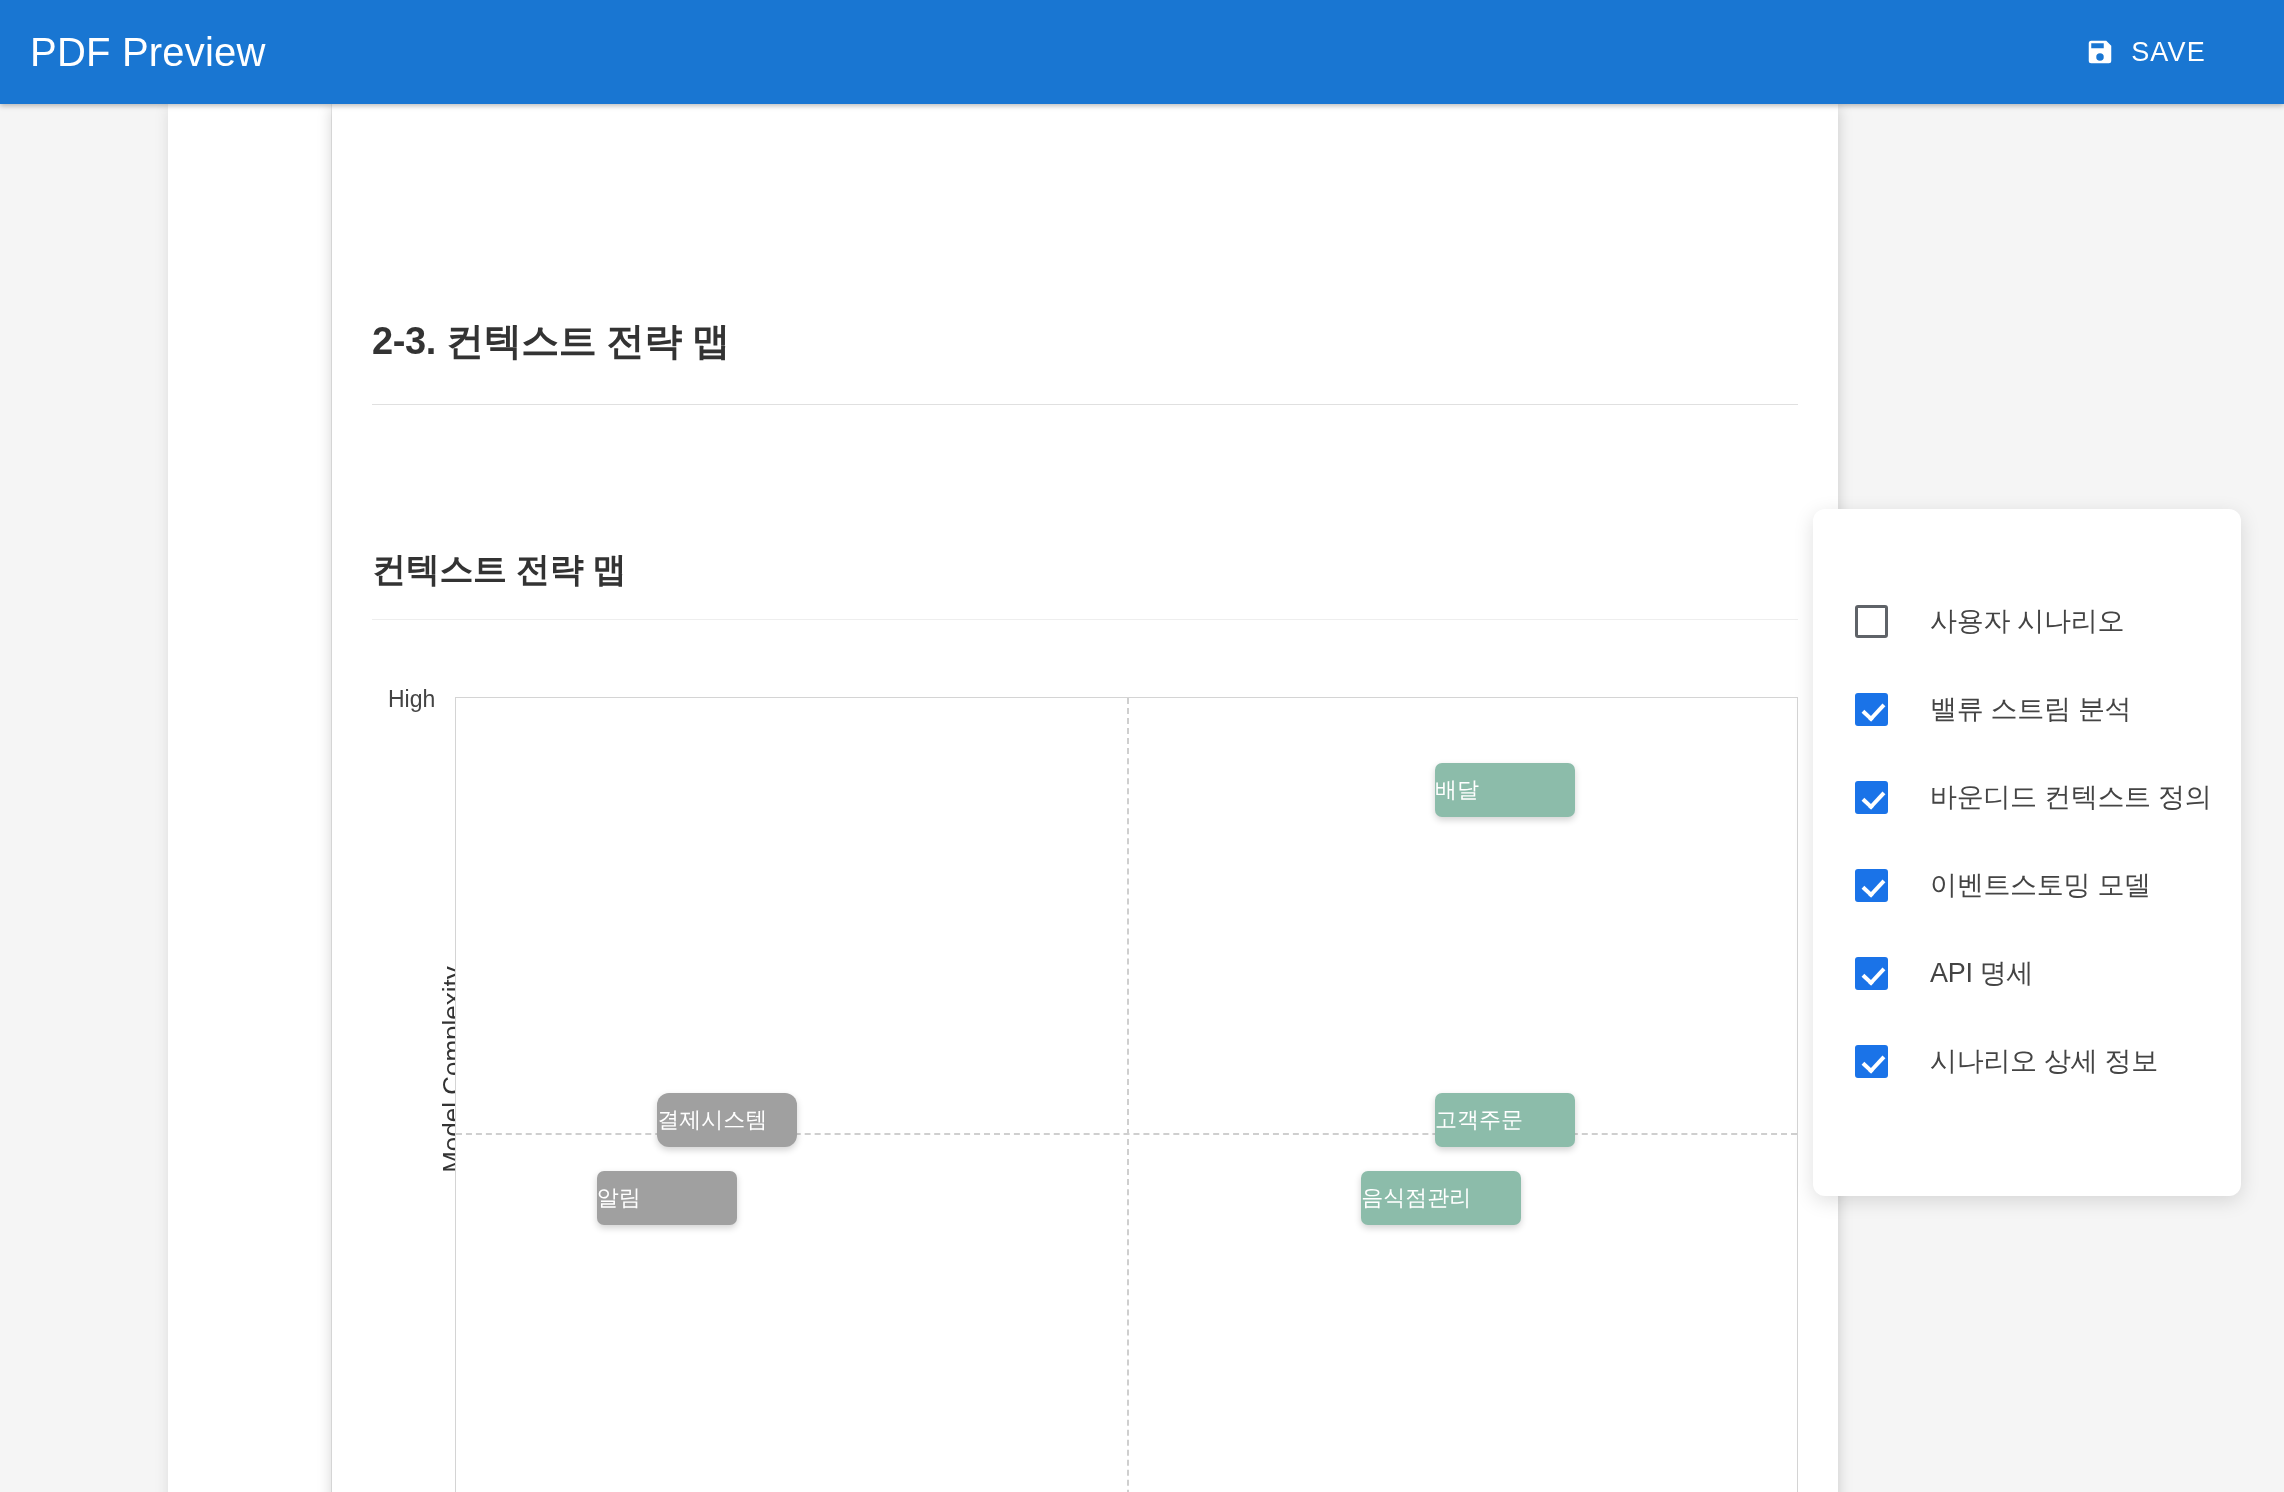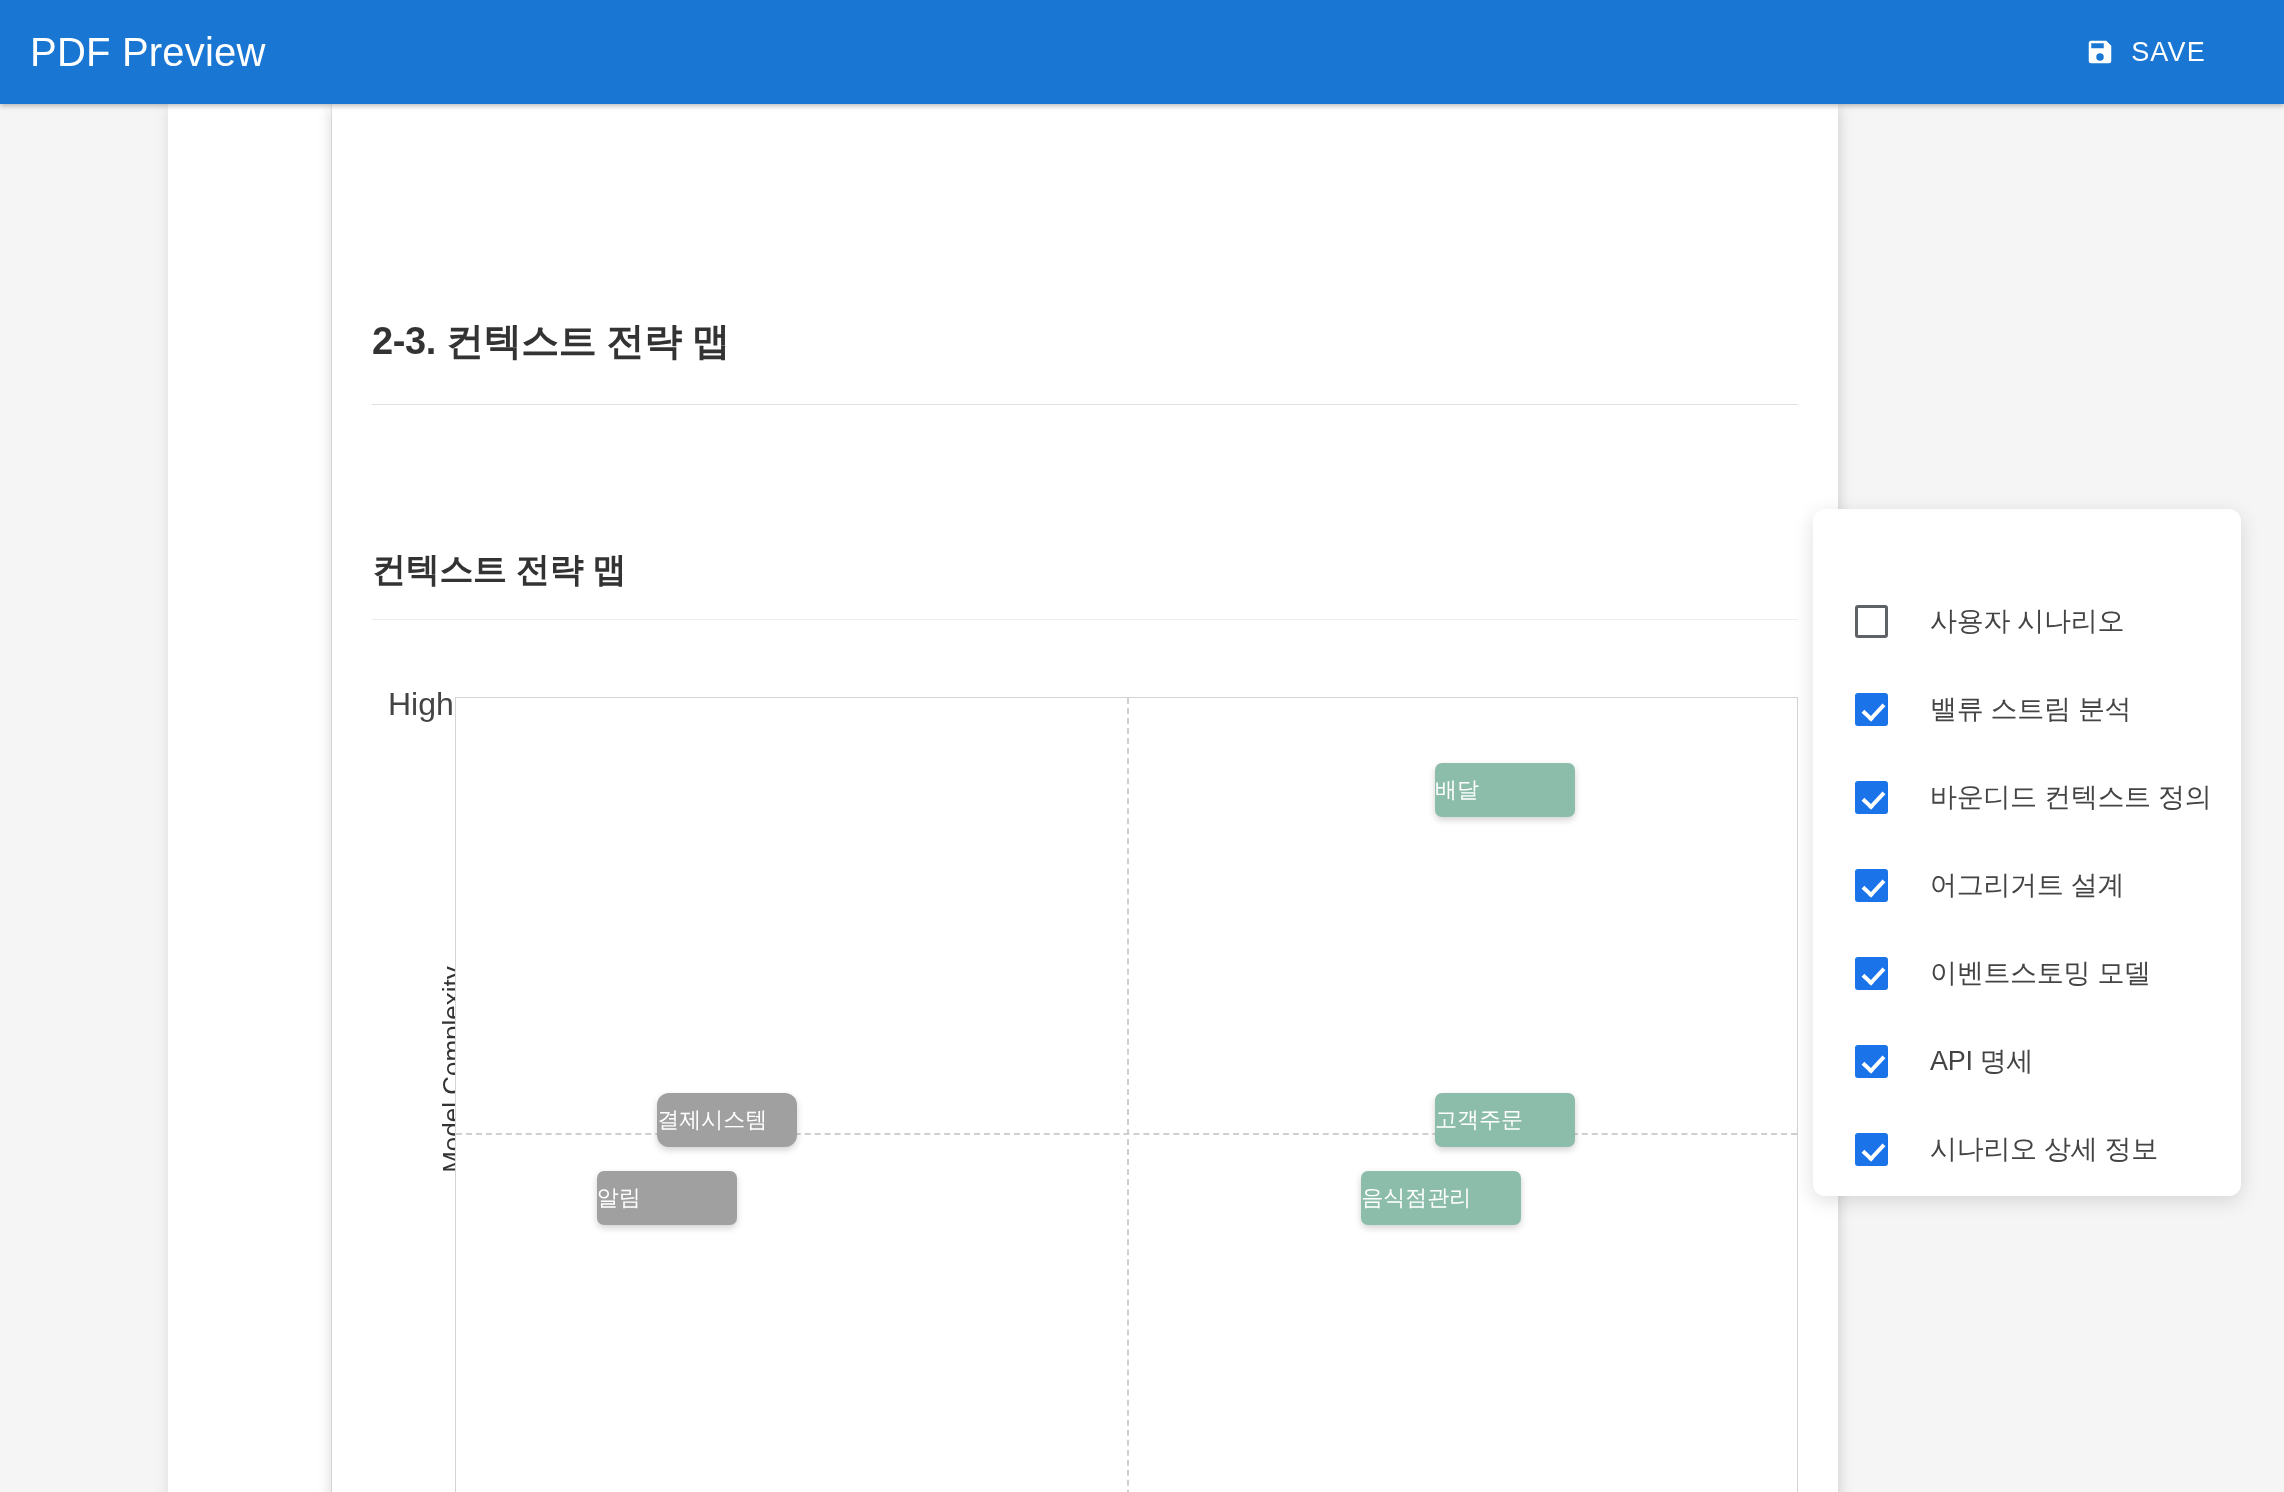--- a/index.html
+++ b/index.html
@@ -100,21 +100,21 @@
 
   
   #chart-wrap {
     position: absolute;
     left: 372px; top: 570px;
     width: 1426px; height: 890px;
   }
   #y-axis-top-label {
     position: absolute;
     left: 16px; top: 12px;
-    font-size: 32px;
+    font-size: 23px;
     color: #444444;
   }
   #y-axis-title {
     position: absolute;
     left: -80px; top: 380px;
     width: 320px;
     text-align: center;
     font-size: 26px;
     color: #333333;
     transform: rotate(-90deg);
@@ -266,24 +266,20 @@
       <div class="opt-row">
         <span class="cb on"></span>
         <span class="opt-label">밸류 스트림 분석</span>
       </div>
       <div class="opt-row">
         <span class="cb on"></span>
         <span class="opt-label">바운디드 컨텍스트 정의</span>
       </div>
       <div class="opt-row">
         <span class="cb on"></span>
-        <span class="opt-label">어그리거트 설계</span>
-      </div>
-      <div class="opt-row">
-        <span class="cb on"></span>
         <span class="opt-label">이벤트스토밍 모델</span>
       </div>
       <div class="opt-row">
         <span class="cb on"></span>
         <span class="opt-label">API 명세</span>
       </div>
       <div class="opt-row">
         <span class="cb on"></span>
         <span class="opt-label">시나리오 상세 정보</span>
       </div>

